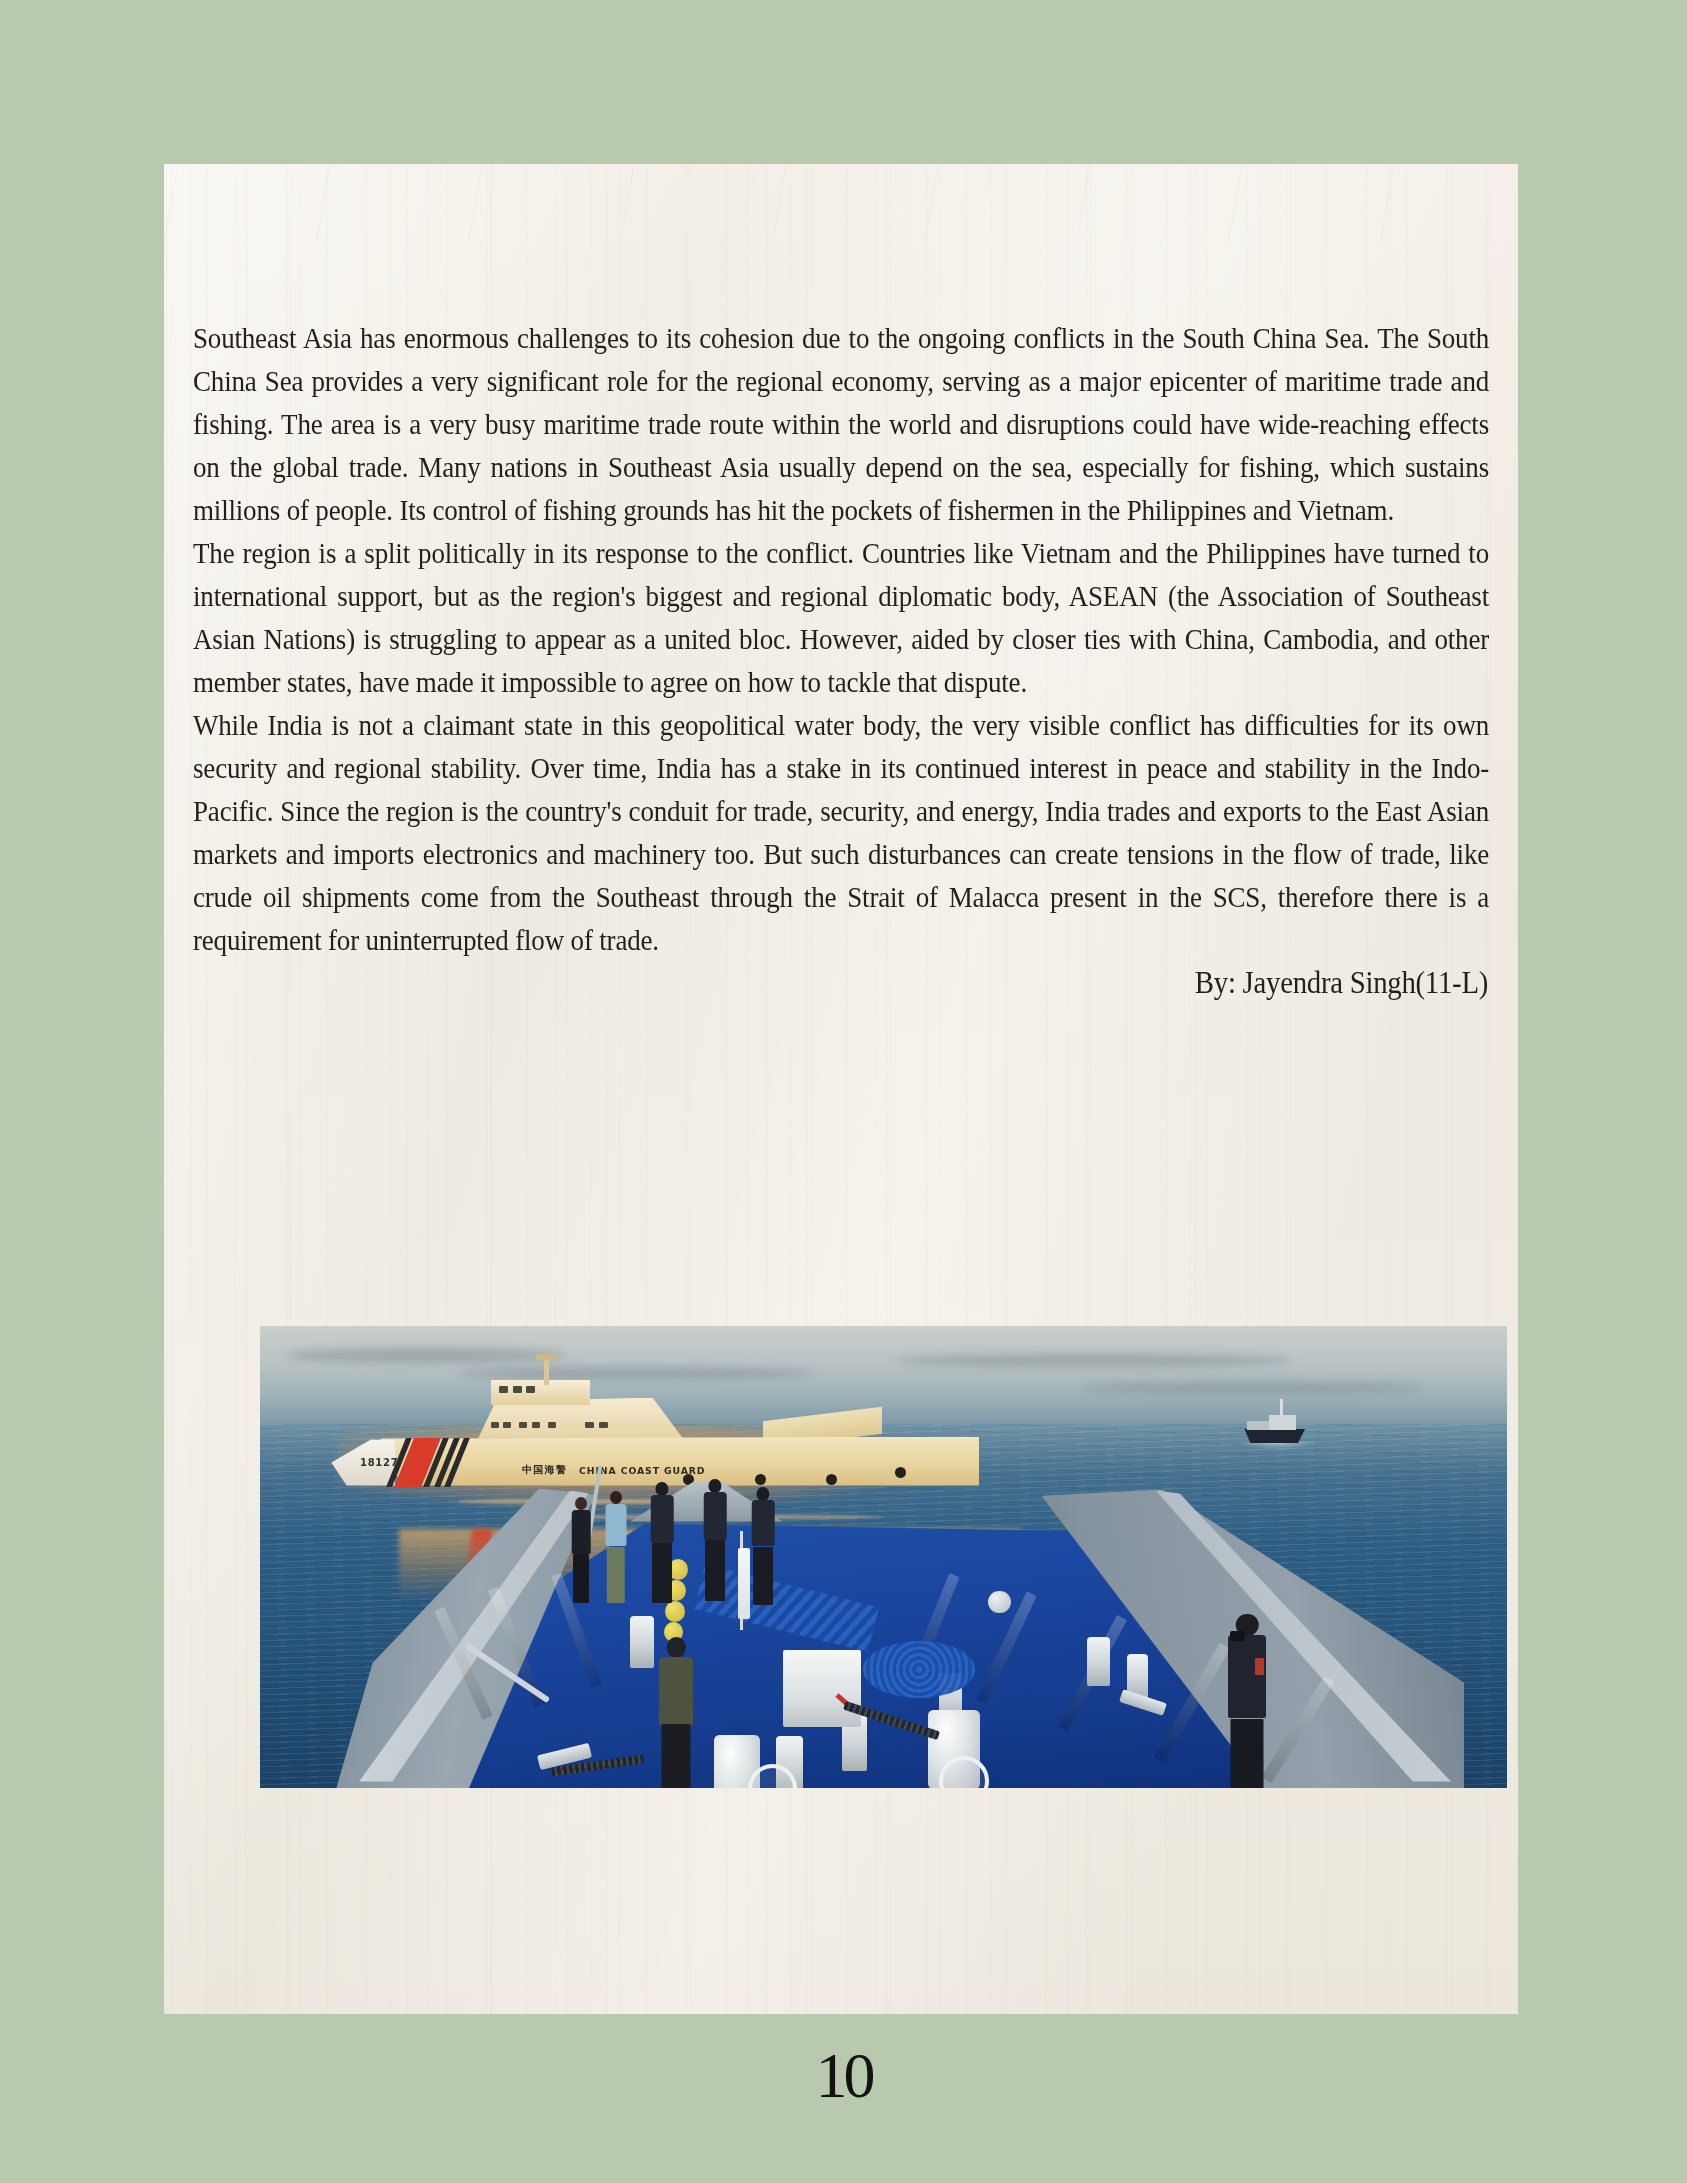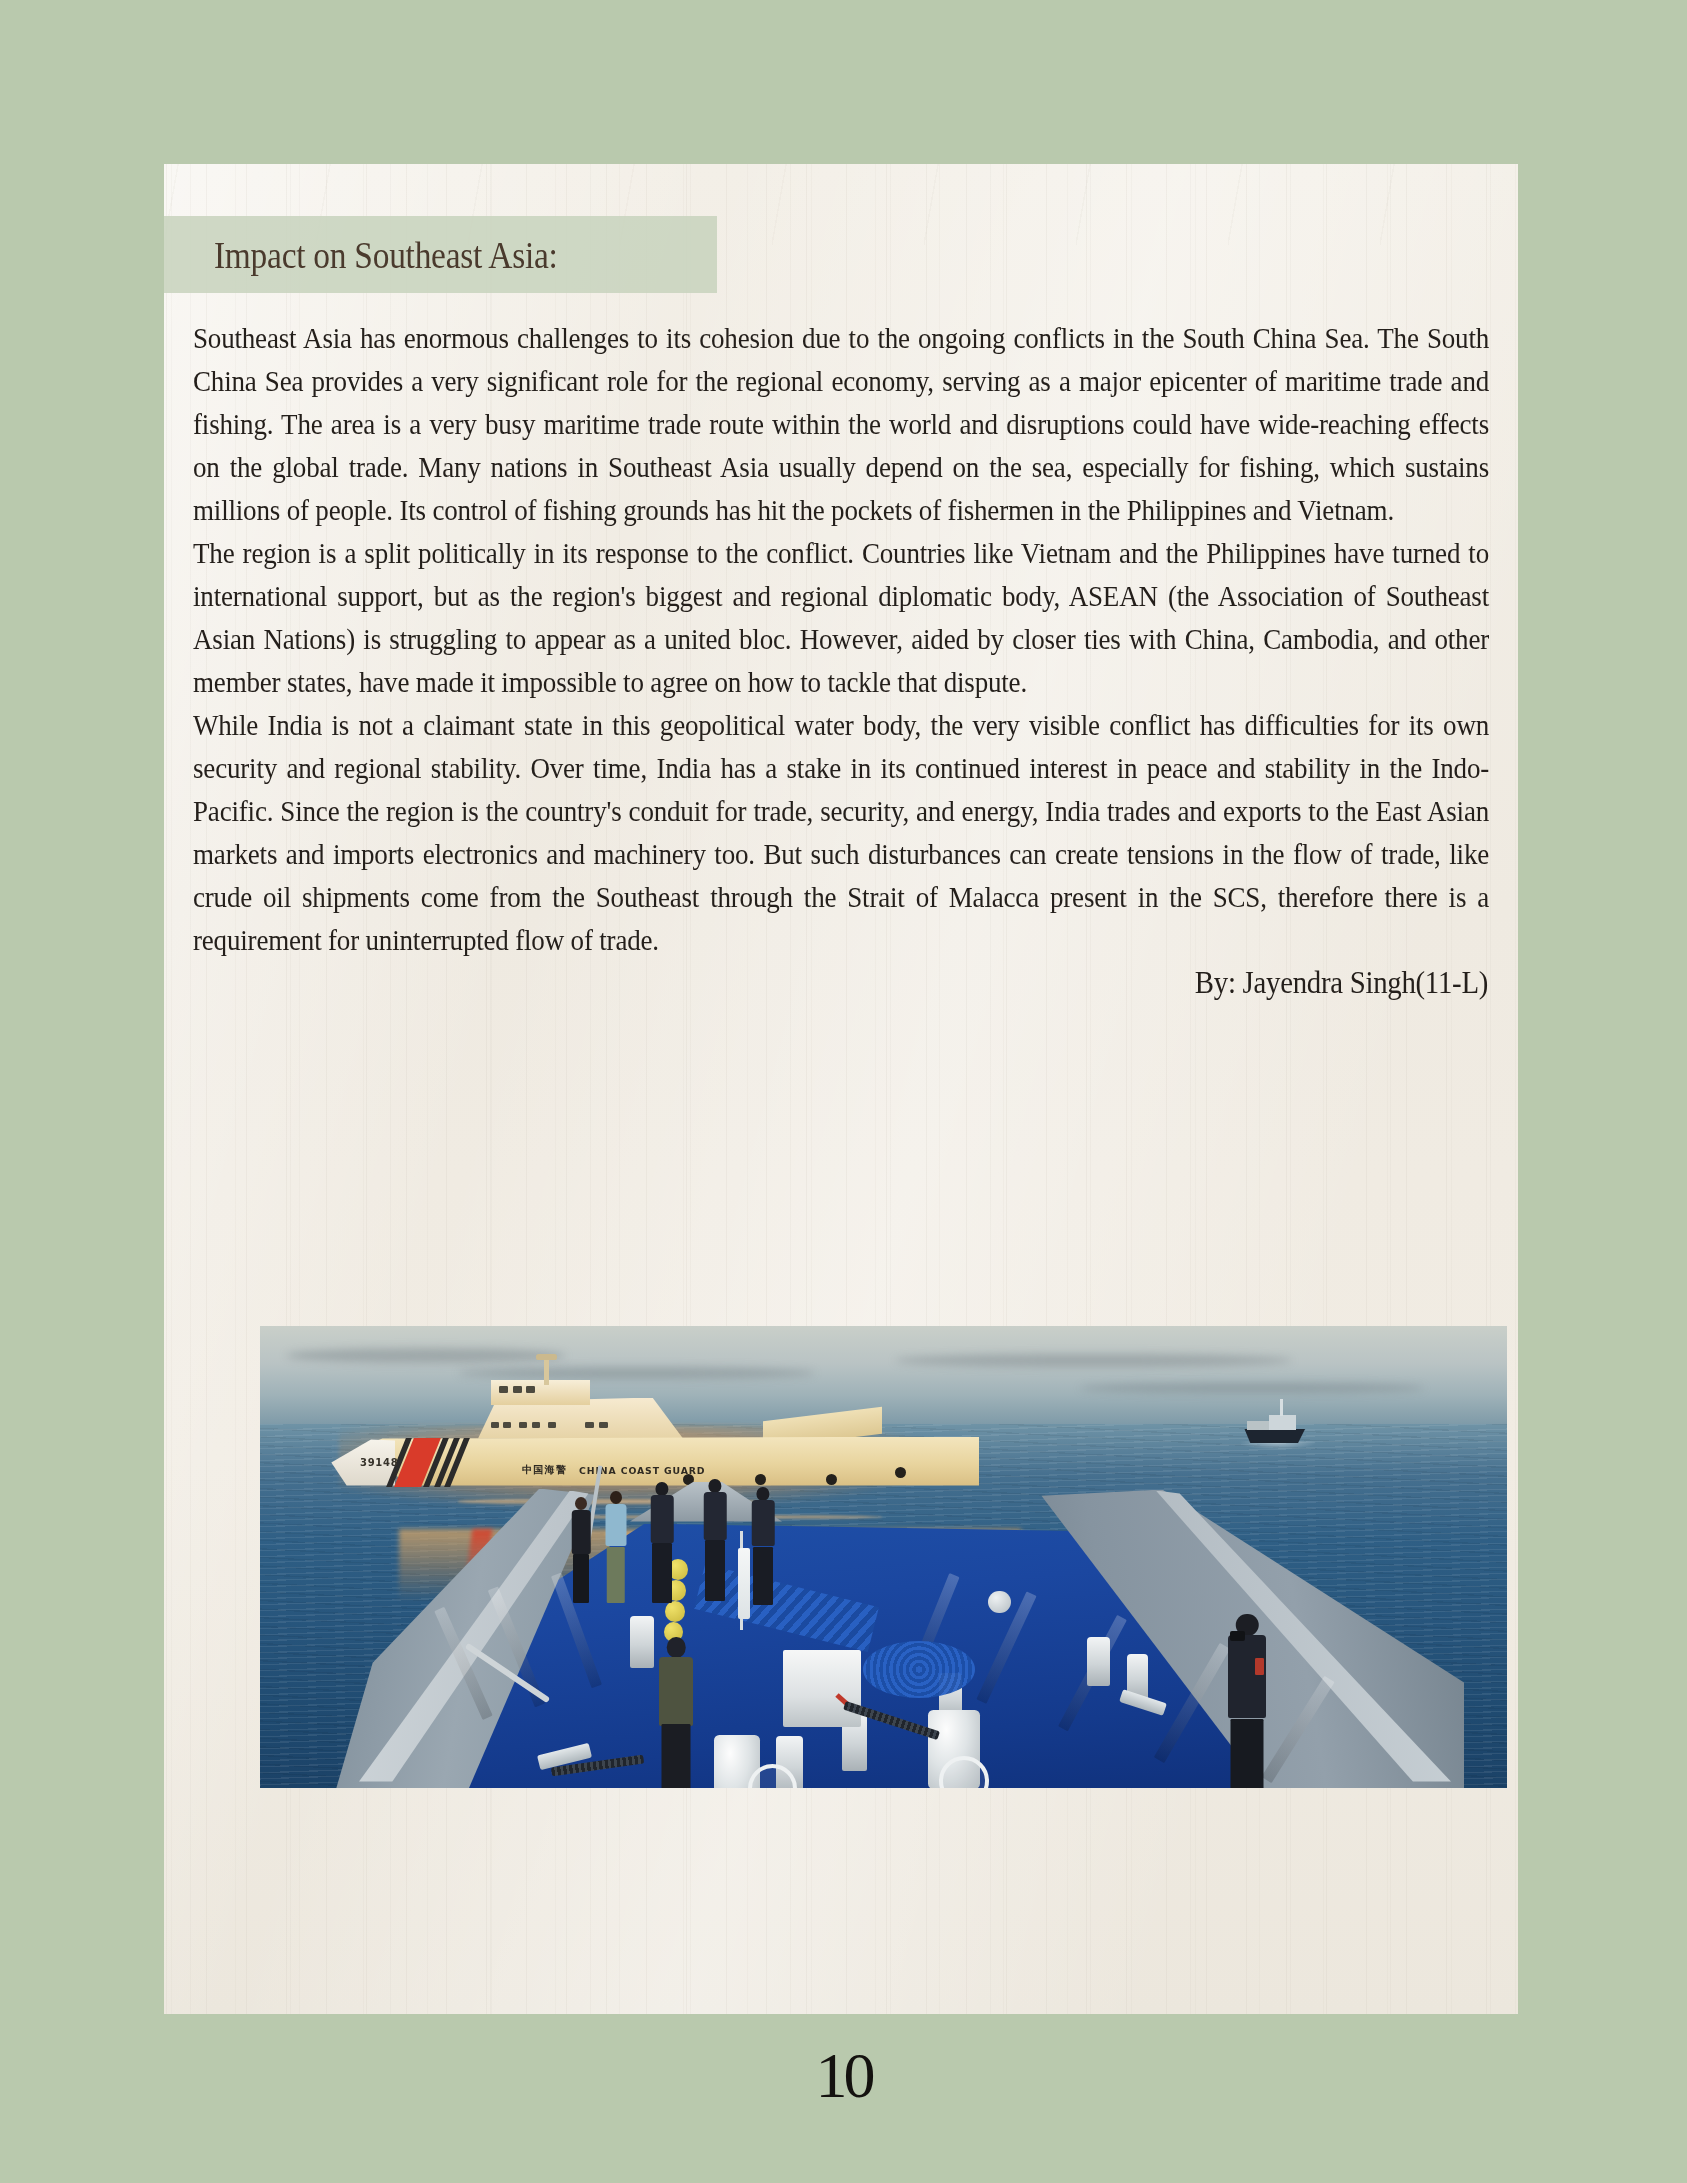--- a/index.html
+++ b/index.html
@@ -324,23 +324,20 @@
     font-family: "Liberation Serif","DejaVu Serif",serif;
     letter-spacing: -4px;
   }
 </style>
 </head>
 <body>
 
 <div id="page-sheet">
   <div id="paper-texture"></div>
 
-  <div id="heading-band">
-    <div id="heading-title">Impact on Southeast Asia:</div>
-  </div>
 
   <div id="article-body">
     <p class="para">Southeast Asia has enormous challenges to its cohesion due to the ongoing conflicts in the South China Sea. The South China Sea provides a very significant role for the regional economy, serving as a major epicenter of maritime trade and fishing. The area is a very busy maritime trade route within the world and disruptions could have wide-reaching effects on the global trade. Many nations in Southeast Asia usually depend on the sea, especially for fishing, which sustains millions of people. Its control of fishing grounds has hit the pockets of fishermen in the Philippines and Vietnam.</p>
     <p class="para">The region is a split politically in its response to the conflict. Countries like Vietnam and the Philippines have turned to international support, but as the region's biggest and regional diplomatic body, ASEAN (the Association of Southeast Asian Nations) is struggling to appear as a united bloc. However, aided by closer ties with China, Cambodia, and other member states, have made it impossible to agree on how to tackle that dispute.</p>
     <p class="para">While India is not a claimant state in this geopolitical water body, the very visible conflict has difficulties for its own security and regional stability. Over time, India has a stake in its continued interest in peace and stability in the Indo-Pacific. Since the region is the country's conduit for trade, security, and energy, India trades and exports to the East Asian markets and imports electronics and machinery too. But such disturbances can create tensions in the flow of trade, like crude oil shipments come from the Southeast through the Strait of Malacca present in the SCS, therefore there is a requirement for uninterrupted flow of trade.</p>
     <p id="byline">By: Jayendra Singh(11-L)</p>
   </div>
 
   <figure id="photo-figure">
     <div id="photo-canvas">
@@ -377,21 +374,21 @@
         <div class="ccg-window" style="left:187px;top:22.5px;width:9.3px;height:6.6px;"></div>
         <div class="ccg-window" style="left:200px;top:22.5px;width:9.3px;height:6.6px;"></div>
         <div class="ccg-window" style="left:165px;top:58px;width:8px;height:6px;"></div>
         <div class="ccg-window" style="left:177px;top:58px;width:8px;height:6px;"></div>
         <div class="ccg-window" style="left:193px;top:58px;width:8px;height:6px;"></div>
         <div class="ccg-window" style="left:206px;top:58px;width:8px;height:6px;"></div>
         <div class="ccg-window" style="left:222px;top:58px;width:8px;height:6px;"></div>
         <div class="ccg-window" style="left:259px;top:58px;width:9.3px;height:6px;"></div>
         <div class="ccg-window" style="left:273px;top:58px;width:9.3px;height:6px;"></div>
 
-        <div class="ccg-hullnum">39148</div>
+        <div class="ccg-hullnum">18127</div>
         <div class="ccg-text-cn">中国海警</div>
         <div class="ccg-text-en">CHINA COAST GUARD</div>
 
         <div class="ccg-tyre" style="left:357px;"></div>
         <div class="ccg-tyre" style="left:429px;"></div>
         <div class="ccg-tyre" style="left:500px;"></div>
         <div class="ccg-tyre" style="left:569px;top:103px;"></div>
 
         <div class="ccg-reflection"></div>
         <div class="ccg-red-reflect"></div>

